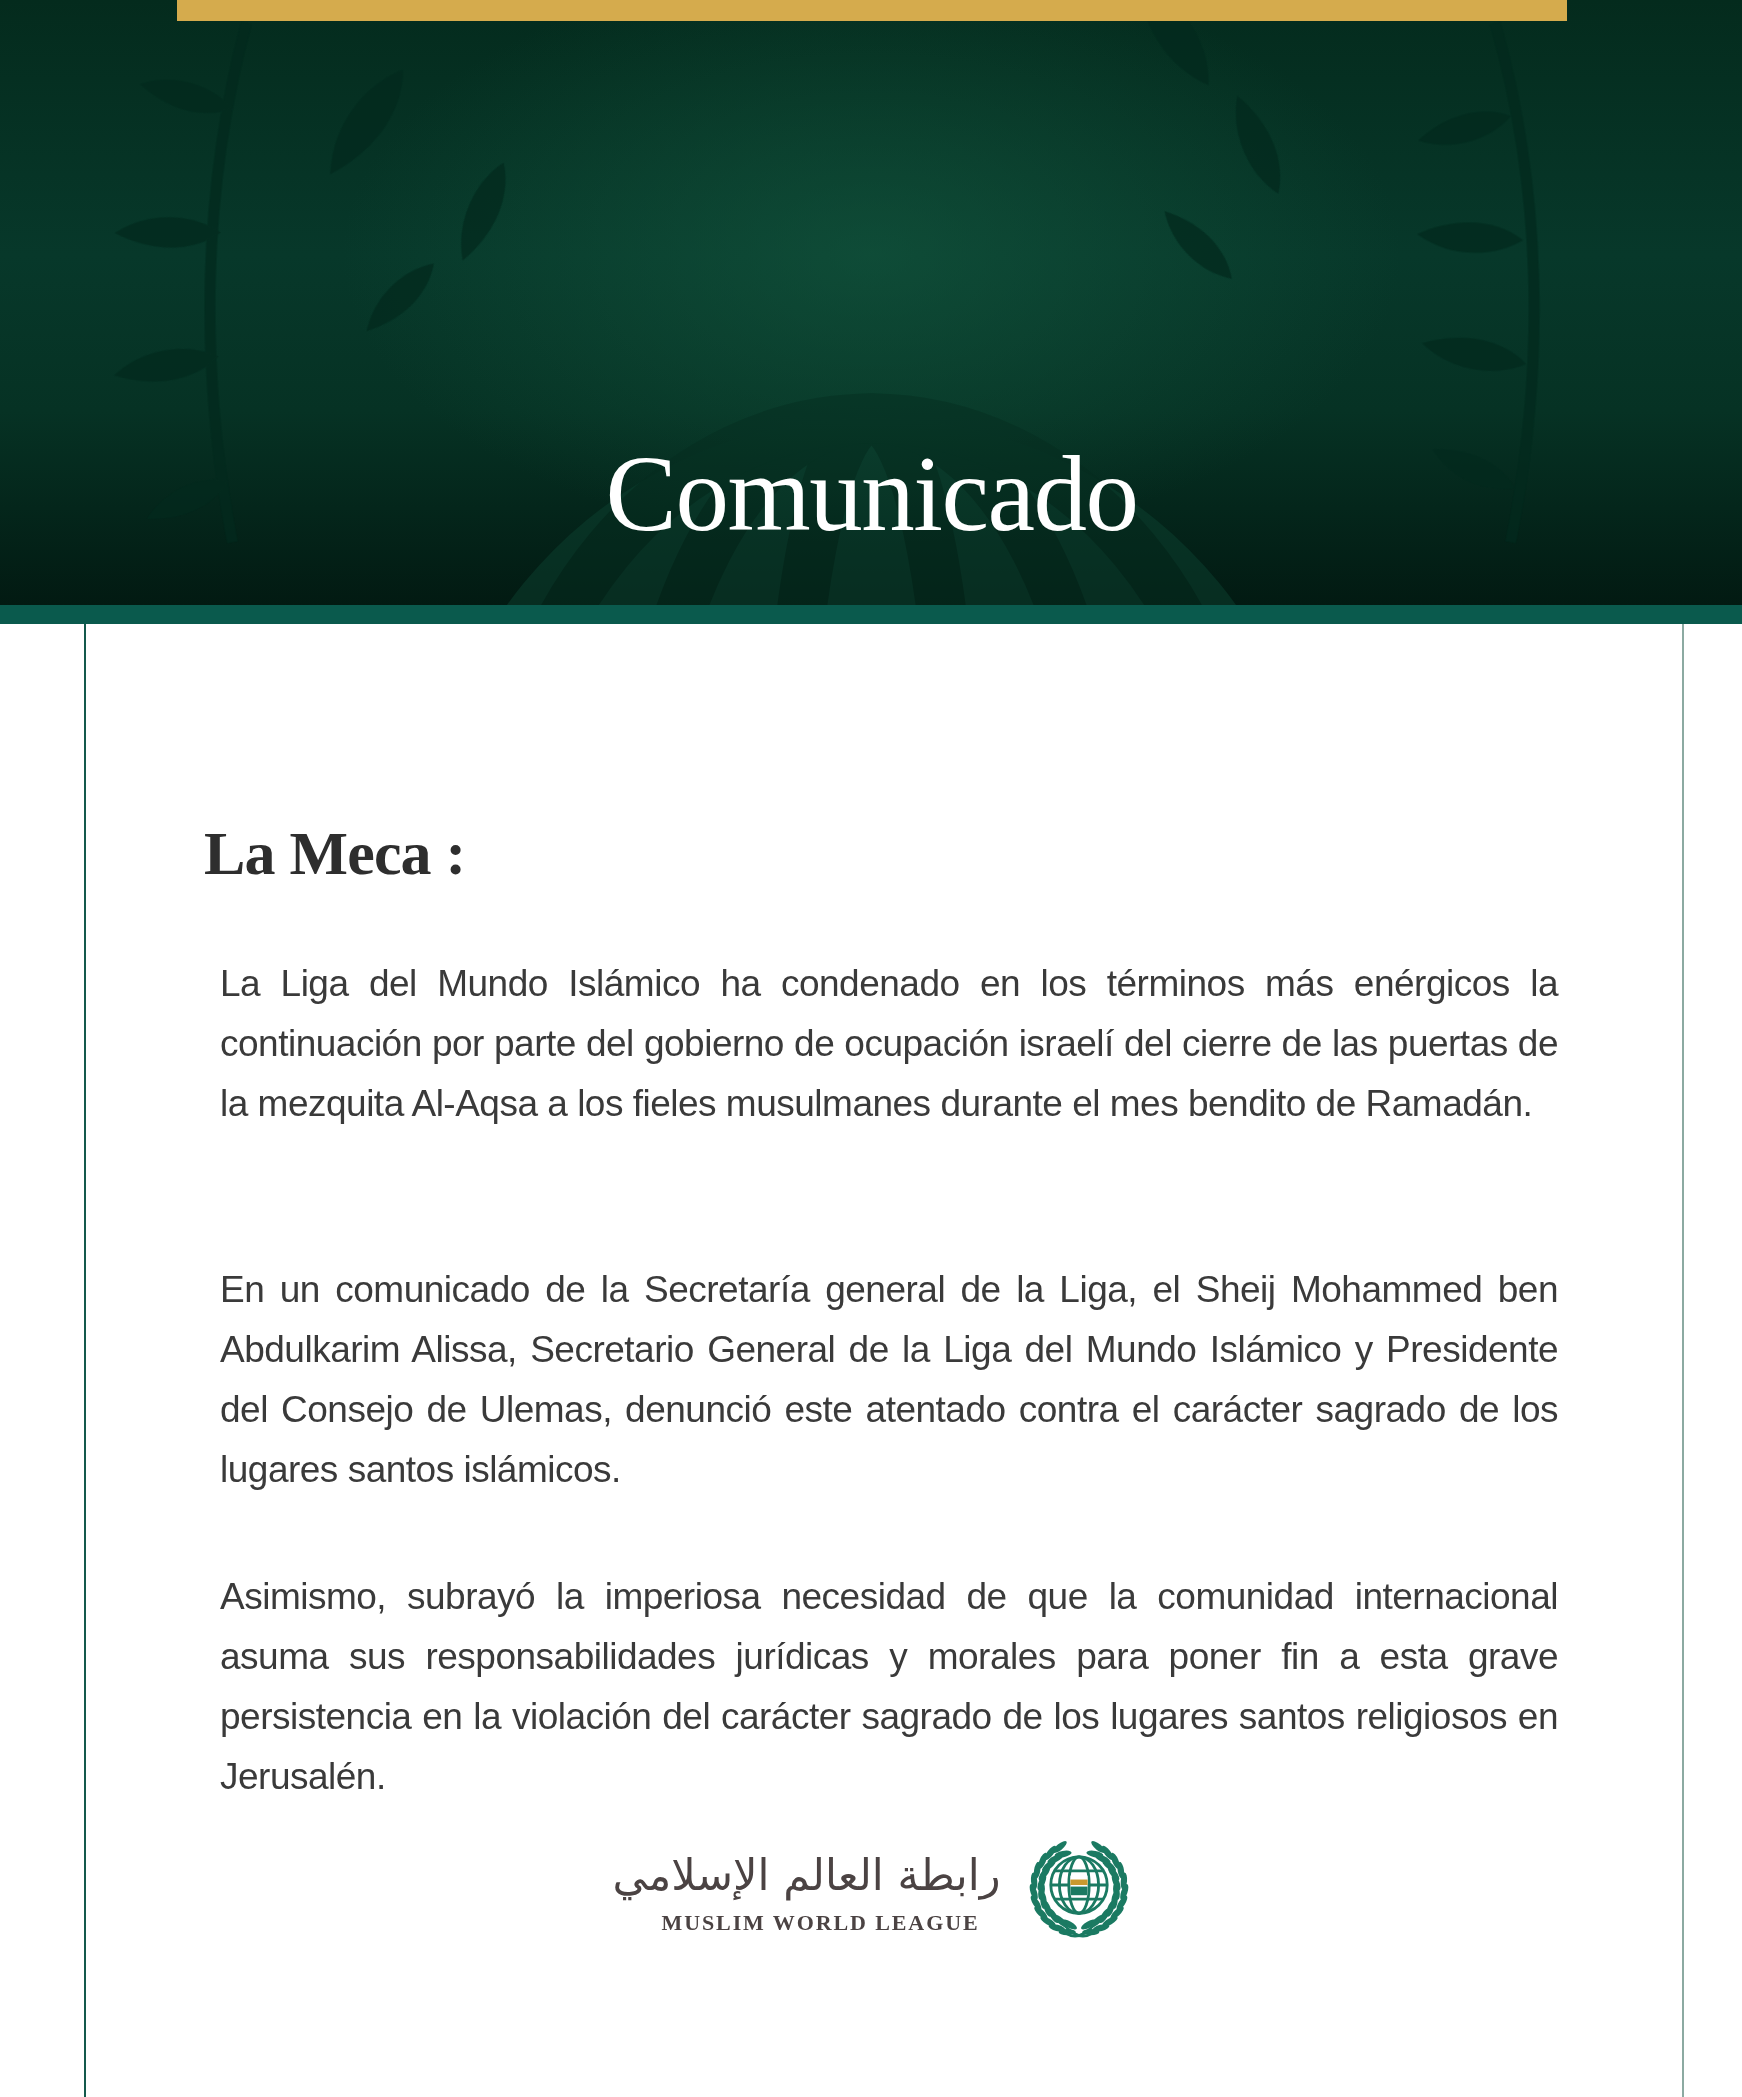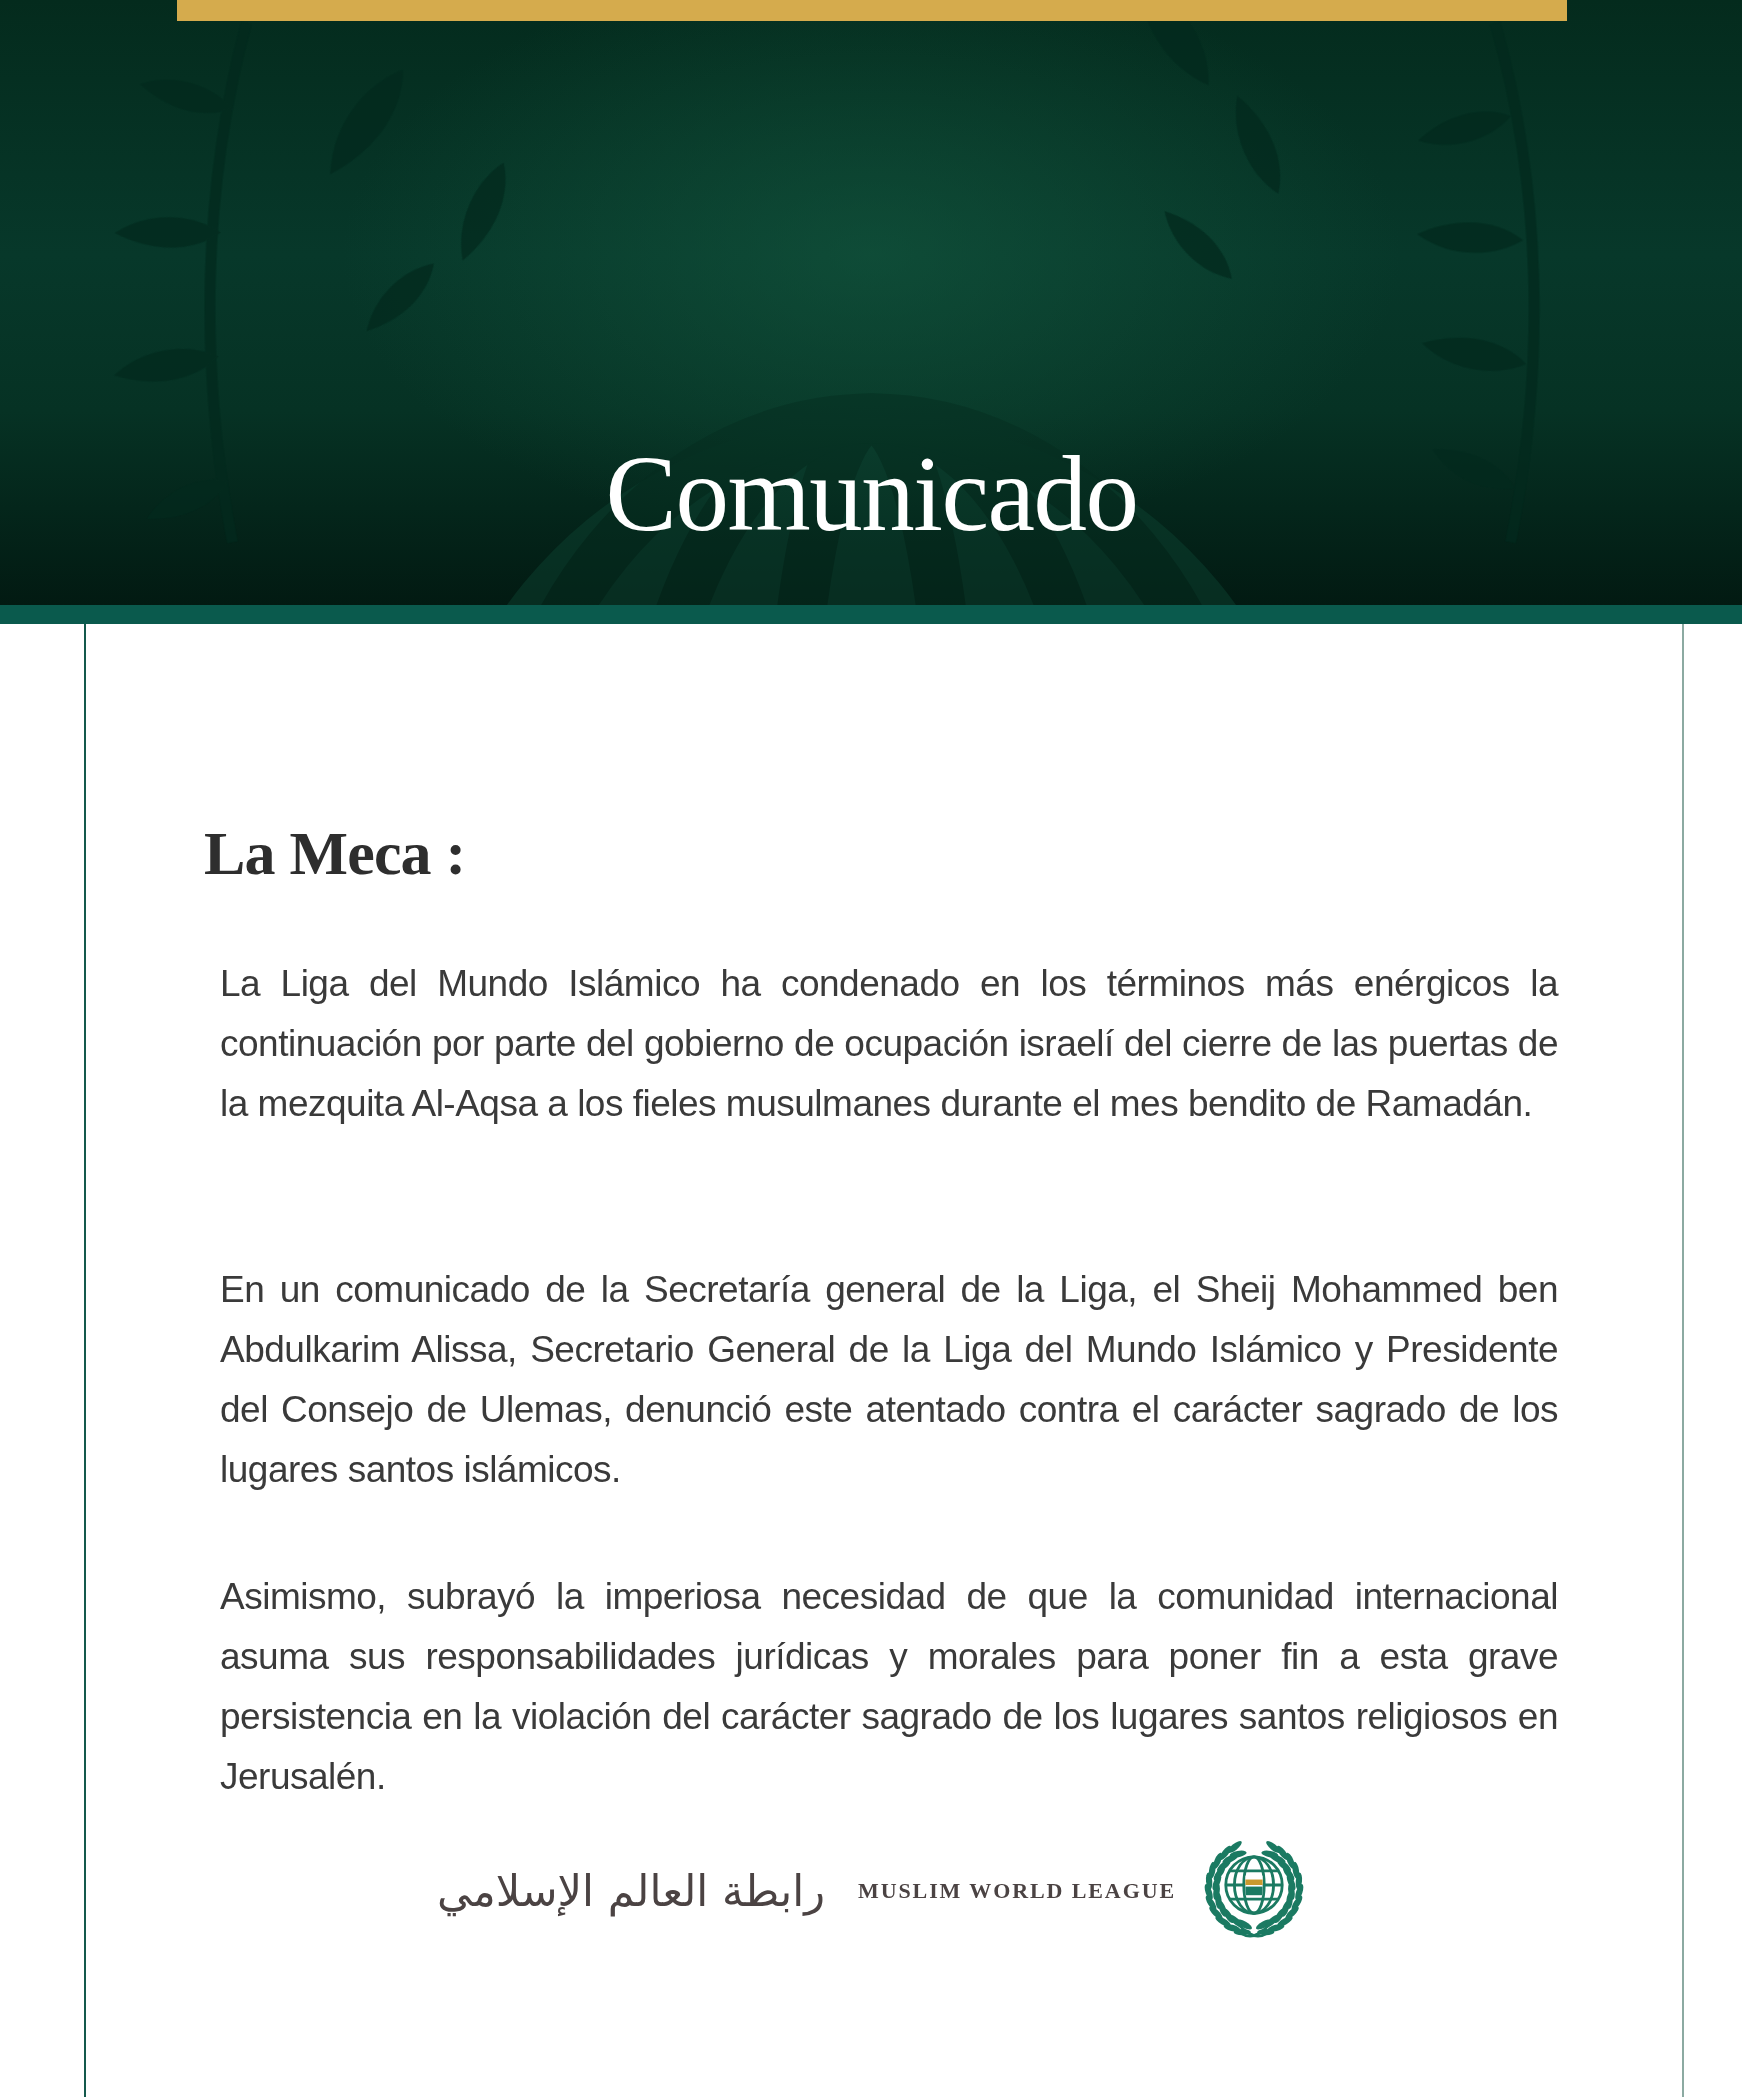--- a/index.html
+++ b/index.html
@@ -52,21 +52,21 @@
   }
   .para-1{top:314px;}
   .para-2{top:620px;}
   .para-3{top:927px;}
 
   
   .logo{
     position:absolute;top:1214px;left:0;right:0;
     display:flex;justify-content:center;align-items:center;gap:26px;
   }
-  .logo-text{display:flex;align-items:center;gap:5px;}
+  .logo-text{display:flex;flex-direction:column;align-items:center;gap:5px;}
   .arabic{
     direction:rtl;
     font-family:"DejaVu Sans",sans-serif;
     font-size:43px;line-height:1.4;
     color:var(--logo-text,#4b4343);
   }
   .caption{
     font-family:"Liberation Serif",serif;font-weight:700;
     font-size:22px;letter-spacing:1.9px;
     color:var(--logo-text,#4b4343);

